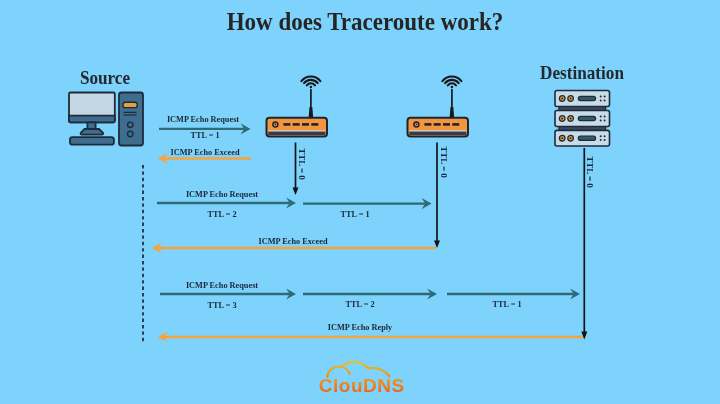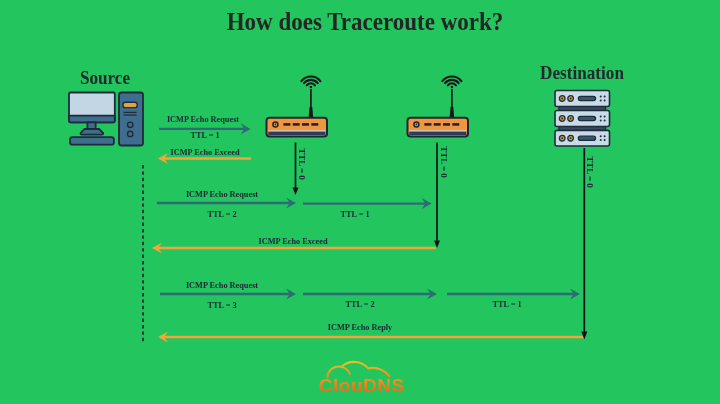--- a/index.html
+++ b/index.html
@@ -1,16 +1,16 @@
 <!DOCTYPE html>
 <html><head>
 <meta charset="utf-8">
 <style>
   html,body{margin:0;padding:0;}
-  #stage{position:relative;width:720px;height:404px;background:#22c55e;overflow:hidden;
+  #stage{position:relative;width:720px;height:404px;background:#7dd3fc;overflow:hidden;
          font-family:"Liberation Serif", serif;}
   .lbl{position:absolute;font-family:"Liberation Serif", serif;font-weight:bold;
        color:#1c2636;font-size:9px;white-space:nowrap;transform:translate(-50%,-50%) scaleX(0.92);}
   .vlbl{position:absolute;font-family:"Liberation Serif", serif;font-weight:bold;
        color:#1c2636;font-size:9px;white-space:nowrap;transform:translate(-50%,-50%) rotate(90deg);}
   #title{position:absolute;left:365px;top:8px;white-space:nowrap;
          font-family:"Liberation Serif", serif;font-weight:bold;font-size:25px;color:#252525;
          transform:translate(-50%,0) scaleX(0.92);}
   .nodelbl{position:absolute;font-family:"Liberation Serif", serif;font-weight:bold;
        color:#24292e;font-size:19.5px;white-space:nowrap;transform:translate(-50%,-50%) scaleX(0.88);}

